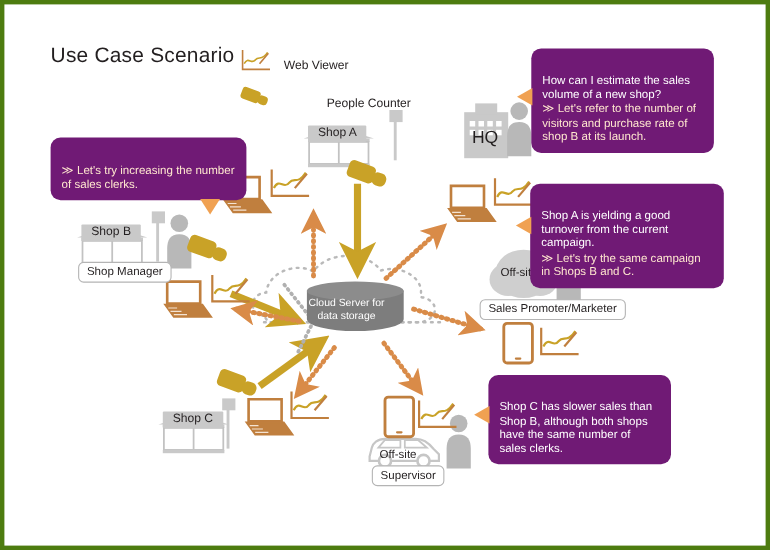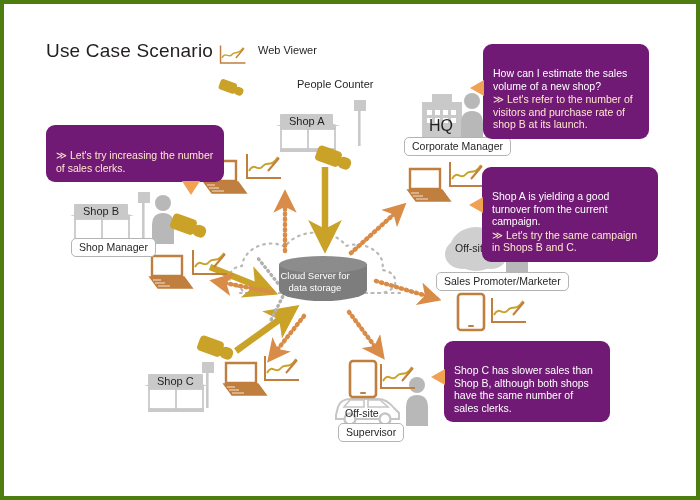--- a/index.html
+++ b/index.html
@@ -23,21 +23,21 @@
 
   
   #page-title{
     left:42px;top:36px;
     font-size:19px;color:#231f20;
     letter-spacing:.2px;
     white-space:nowrap;
   }
 
   
-  .legend-row{display:flex;align-items:flex-start;}
+  .legend-row{display:flex;align-items:flex-end;}
   #legend{left:212px;top:40px;}
   .legend-row + .legend-row{margin-top:12px;gap:39px;}
   .legend-ico{width:34px;height:22px;display:block;}
   .legend-label{font-size:11px;color:#231f20;margin-left:8px;white-space:nowrap;}
 
   
   .callout{
     position:absolute;
     background:#701a75;
     border-radius:9px;
@@ -333,21 +333,20 @@
   </div>
 
   <div class="sign" style="left:276px;top:110px;">Shop A</div>
   <div class="sign" style="left:70px;top:200px;">Shop B</div>
   <div class="sign" style="left:144px;top:370px;">Shop C</div>
   <div class="abs" style="left:425px;top:113px;font-size:16px;color:#231f20;">HQ</div>
 
   <div class="offsite" style="left:451px;top:238px;">Off-site</div>
   <div class="offsite" style="left:341px;top:403px;">Off-site</div>
 
-  <div class="pill" style="left:400px;top:133px;">Corporate Manager</div>
   <div class="pill" style="left:67px;top:234px;">Shop Manager</div>
   <div class="pill" style="left:432px;top:268px;">Sales Promoter/Marketer</div>
   <div class="pill" style="left:334px;top:419px;">Supervisor</div>
 
   <div class="callout" id="callout-wednesdays">
     <div class="sub">
       <span class="chev">≫</span><span>Let's try increasing the number of sales clerks.</span>
     </div>
     <span class="tail"></span>
   </div>

